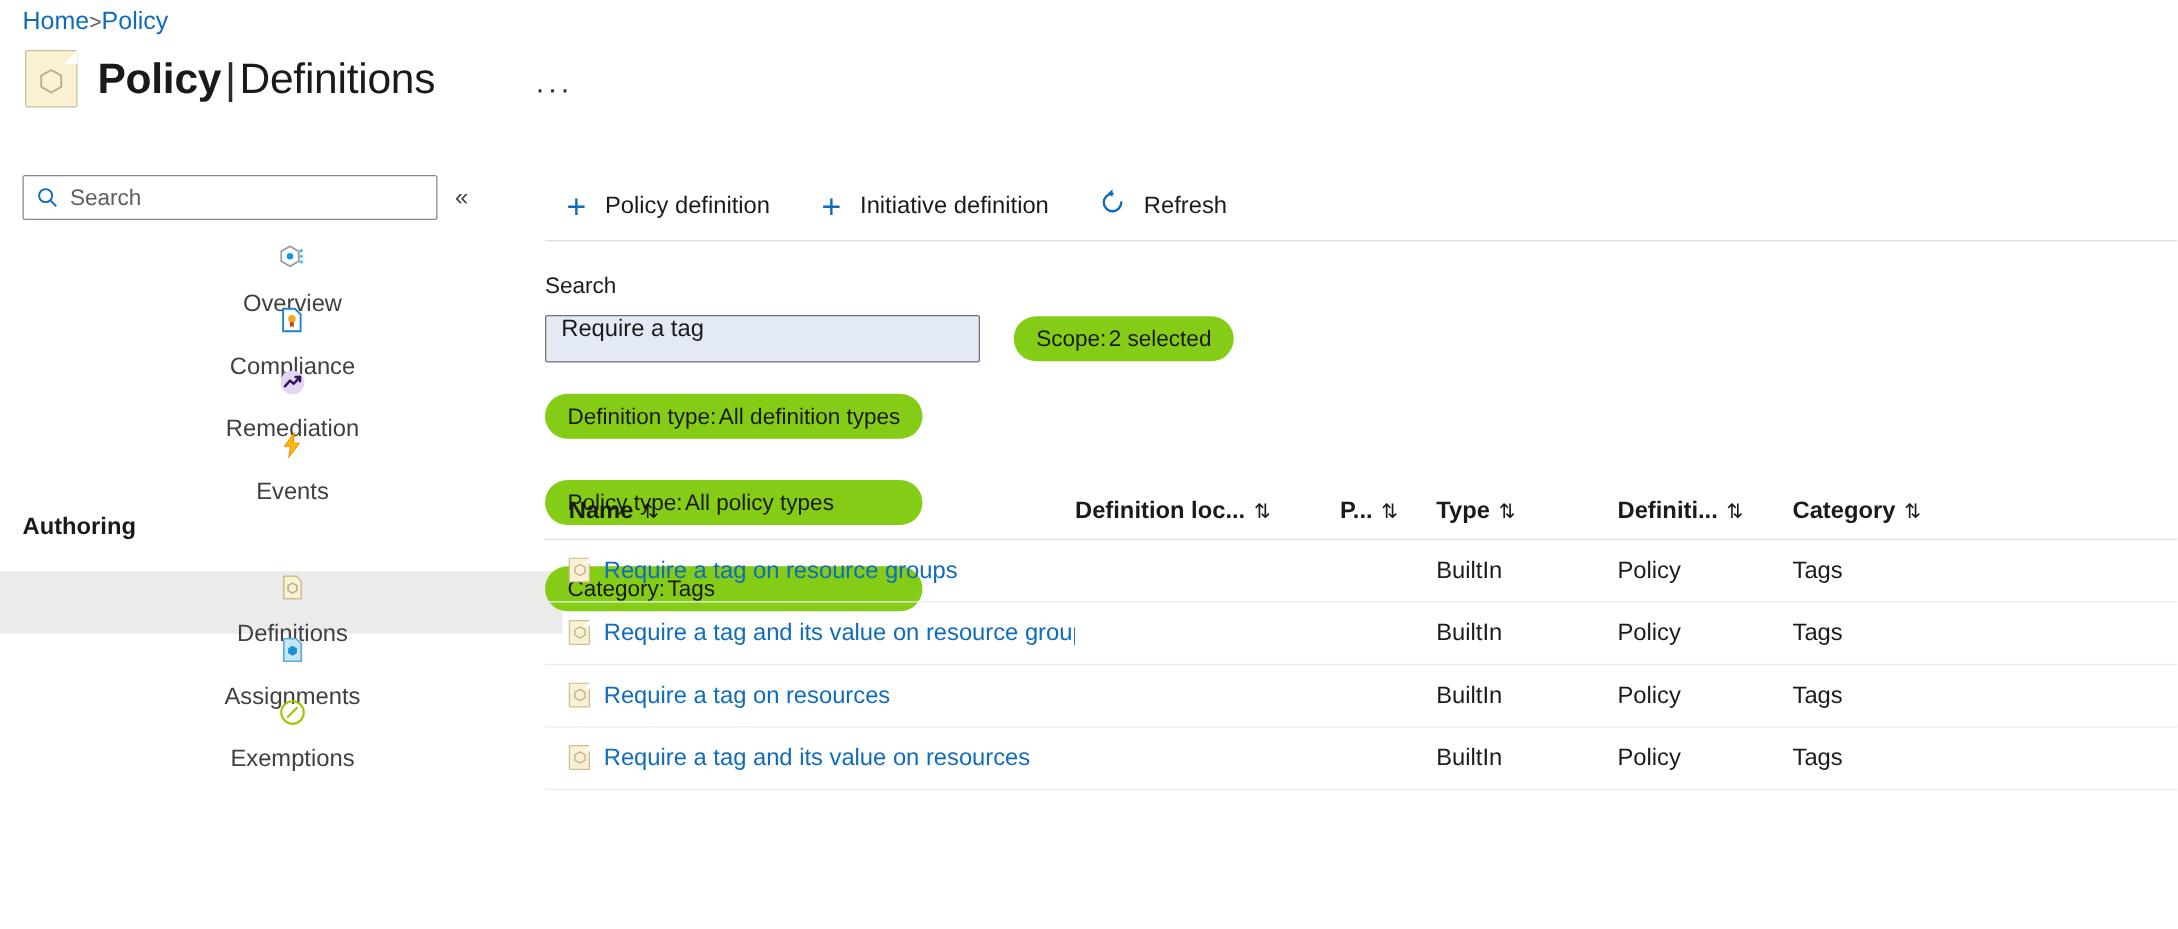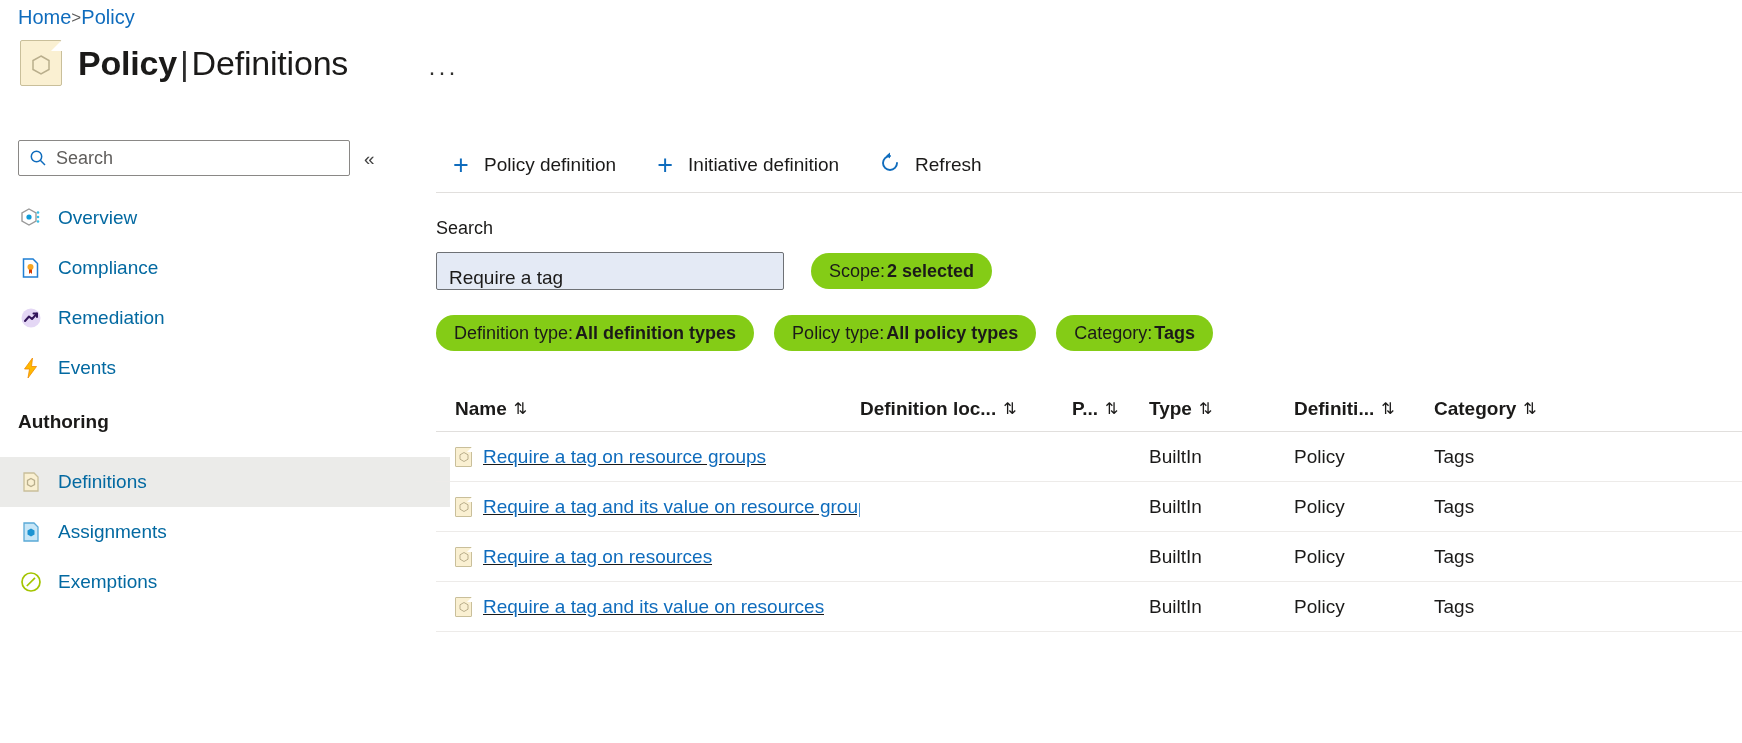--- a/index.html
+++ b/index.html
@@ -64,21 +64,21 @@
   .nav-search .ph { color: #605e5c; font-size: 18px; }
   .collapse-icon {
     color: #424242; font-size: 19px; cursor: pointer;
     line-height: 1; user-select: none;
   }
 
   .nav-list { margin-top: 17px; }
   .nav-item {
     display: flex; align-items: center; gap: 14px;
     height: 50px; padding-left: 18px; cursor: pointer;
-    font-size: 19px; color: #0369a1;
+    font-size: 19px; color: #404040; flex-direction: column;
   }
   .nav-item.selected { background: #ebebe9; }
   .nav-icon {
     width: 26px; height: 26px;
     display: flex; align-items: center; justify-content: center;
     flex: 0 0 26px;
   }
   .nav-group-label {
     font-size: 19px; font-weight: 700; color: #1b1a19;
     padding-left: 18px; margin-top: 18px; margin-bottom: 24px;
@@ -108,36 +108,36 @@
 
   .search-label {
     position: absolute; left: 0px; top: 78px;
     font-size: 18px; color: #1b1a19;
   }
   .search-box {
     position: absolute; left: 0px; top: 112px;
     width: 348px; height: 38px;
     background: #e4eaf5; border: 1px solid #6e7175;
     border-radius: 2px;
-    display: flex; align-items: flex-end;
+    display: flex; align-items: flex-start;
     padding: 0 12px; font-size: 19px; color: #1b1a19;
   }
 
   .pill {
     display: inline-flex; align-items: center;
     height: 36px; padding: 0 18px;
     background: #84cc16; border-radius: 18px;
     font-size: 18px; color: #1b1a19; cursor: pointer;
     white-space: nowrap;
   }
-  .pill b { font-weight: 700; padding-left: 2px; }
+  .pill b { font-weight: 400; padding-left: 2px; }
   .pill-scope { position: absolute; left: 375px; top: 113px; }
   .pill-row2 {
     position: absolute; left: 0px; top: 175px;
-    display: flex; gap: 20px;
+    display: flex; gap: 33px; flex-direction: column;
   }
 
   
   .table { position: absolute; left: 0px; top: 246px; right: 0; }
   .thead {
     display: flex; align-items: center;
     height: 46px; font-size: 19px; font-weight: 700;
     border-bottom: 1px solid #e1dfdd;
   }
   .th { display: flex; align-items: center; gap: 7px; white-space: nowrap; cursor: pointer; }
@@ -149,23 +149,22 @@
   .c-type     { width: 145px; }
   .c-defi     { width: 140px; }
   .c-cat      { width: 150px; }
 
   .trow {
     display: flex; align-items: center;
     height: 50px; font-size: 19px;
     border-bottom: 1px solid #edebe9;
   }
   .cell-name {
-    display: flex; align-items: center; gap: 11px;
+    display: flex; align-items: flex-start; gap: 11px;
     overflow: hidden;
-    text-decoration: underline;
   }
   .row-icon {
     width: 17px; height: 20px; position: relative; flex: 0 0 17px;
     background: #faf0d2; border: 1px solid #c9bf9a; border-radius: 1px;
   }
   .row-icon::after {
     content: ""; position: absolute; right: -1px; top: -1px;
     border-width: 0 0 5px 5px; border-style: solid;
     border-color: transparent transparent #ffffff transparent;
   }

